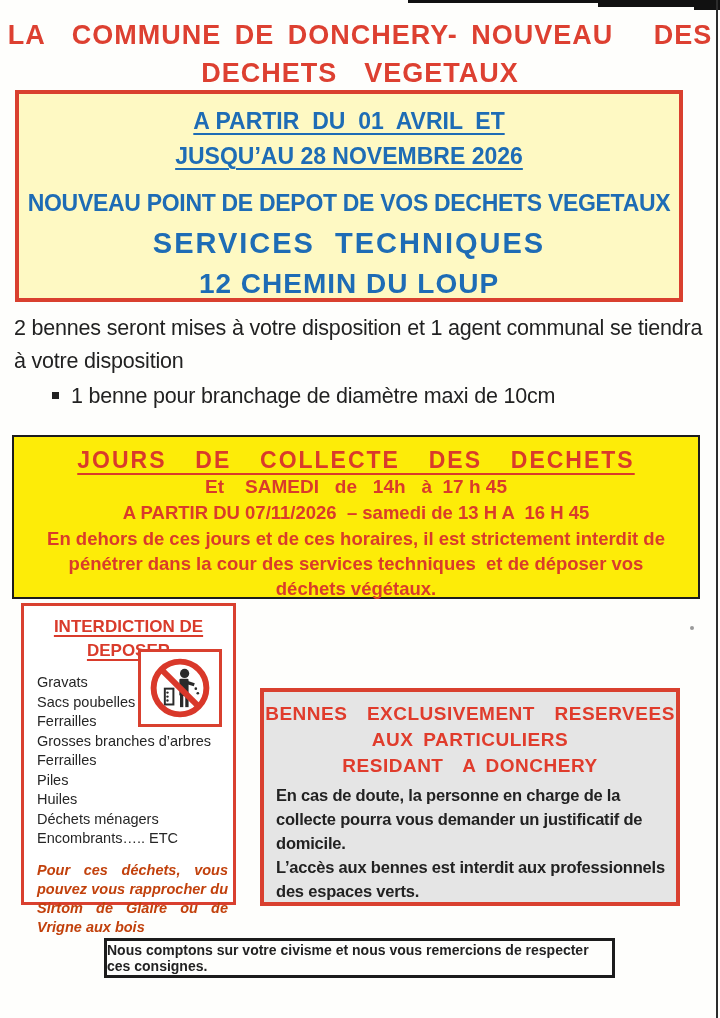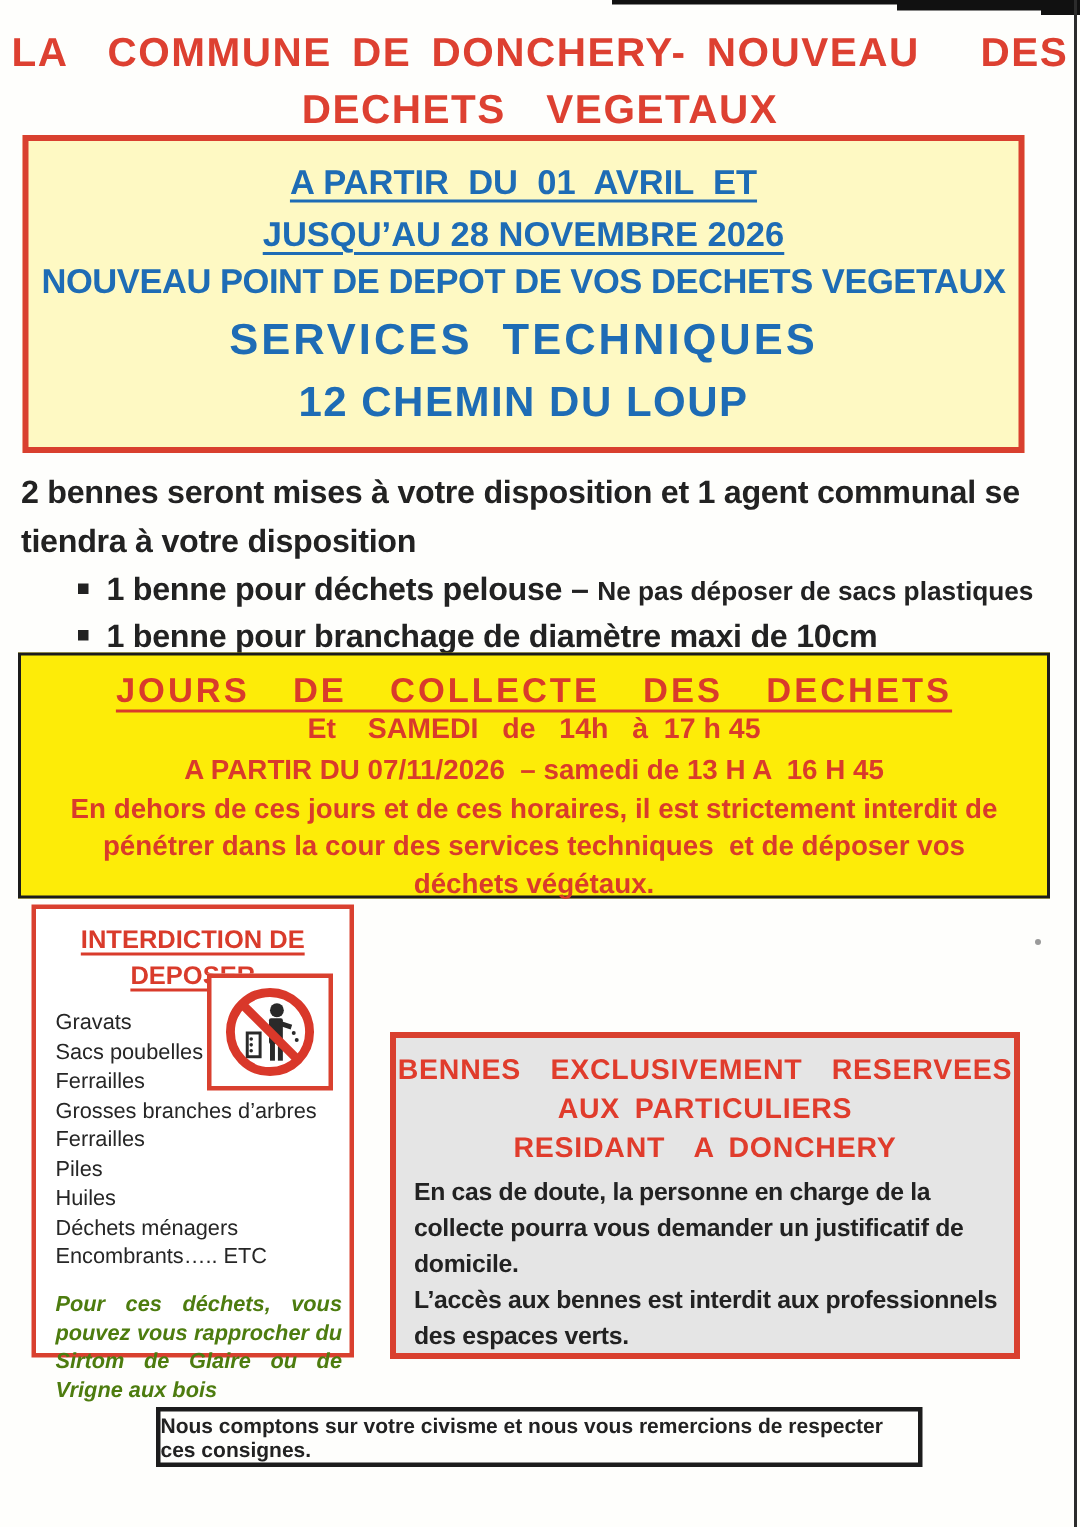--- a/index.html
+++ b/index.html
@@ -14,26 +14,26 @@
   .blue{color:#1e6cb5;}
 
   
   .title-line{left:0;width:720px;text-align:center;font-weight:bold;
     font-size:27px;letter-spacing:1px;word-spacing:5px;color:#dd4031;}
 
   
   .depot-box{left:15px;top:90px;width:660px;height:204px;border:4px solid #d9402f;background:#fef9c3;}
   .depot-date{font-size:23px;font-weight:bold;text-decoration:underline;
     text-decoration-thickness:2px;text-underline-offset:4px;line-height:35px;}
-  .depot-l3{font-size:23px;font-weight:bold;letter-spacing:-0.3px;}
+  .depot-l3{font-size:23px;font-weight:bold;margin-top:16px;letter-spacing:-0.3px;}
   .depot-l4{font-size:29px;font-weight:bold;margin-top:10px;letter-spacing:2px;}
   .depot-l5{font-size:28px;font-weight:bold;margin-top:8px;letter-spacing:1px;}
 
   
-  .intro{left:14px;top:312px;width:694px;font-weight:bold;color:#222;}
+  .intro{left:14px;top:312px;width:694px;font-weight:normal;color:#222;}
   .intro-p{font-size:21.5px;line-height:33px;letter-spacing:-0.2px;}
   .bullet-row{display:flex;align-items:baseline;margin-left:38px;margin-top:3px;}
   .bullet-sq{width:7px;height:7px;background:#222;margin-right:12px;flex:0 0 auto;position:relative;top:-4px;}
   .bullet-main{font-size:21.5px;letter-spacing:-0.2px;}
   .bullet-small{font-size:17.5px;}
   .bullet-row2{line-height:30px;}
 
   
   .yellow-box{left:12px;top:435px;width:684px;height:160px;background:#fdec08;
     border:2px solid #1c1c1c;text-align:center;color:#d93b2b;font-weight:bold;}
@@ -42,21 +42,21 @@
   .yb-line{font-size:19px;line-height:26px;}
   .yb-line3{font-size:18.5px;line-height:26px;}
   .yb-line4{font-size:18.5px;line-height:25px;padding:0 28px;}
 
   
   .left-box{left:21px;top:603px;width:209px;height:296px;border:3px solid #d9402f;background:#fff;}
   .lb-title{text-align:center;color:#d93b2b;font-weight:bold;font-size:17px;line-height:24px;
     margin-top:9px;text-decoration:underline;text-decoration-thickness:2px;text-underline-offset:3px;}
   .lb-list{list-style:none;margin:10px 0 0 0;padding:0 0 0 13px;font-size:14.5px;line-height:19.5px;color:#262626;}
   .lb-note{margin:12px 5px 0 13px;font-size:14.5px;line-height:19px;font-weight:bold;
-    font-style:italic;text-align:justify;color:#4d7c0f;}
+    font-style:italic;text-align:justify;color:#c2410c;}
 
   
   .sign{left:138px;top:649px;width:78px;height:72px;border:3px solid #d9402f;background:#fff;
     display:flex;align-items:center;justify-content:center;}
 
   
   .right-box{left:260px;top:688px;width:412px;height:210px;border:4px solid #d9402f;background:#e5e5e5;}
   .rb-title{text-align:center;color:#e03c2c;font-weight:bold;font-size:19px;line-height:26px;
     letter-spacing:0.5px;word-spacing:4px;margin-top:9px;}
   .rb-body{margin:4px 10px 0 12px;font-size:16.5px;line-height:24px;font-weight:bold;color:#222;letter-spacing:-0.2px;}
@@ -88,24 +88,20 @@
   <div class="abs depot-box center">
     <div class="depot-date blue pre" style="margin-top:10px;">A PARTIR  DU  01  AVRIL  ET</div>
     <div class="depot-date blue pre">JUSQU’AU 28 NOVEMBRE 2026</div>
     <div class="depot-l3 blue">NOUVEAU POINT DE DEPOT DE VOS DECHETS VEGETAUX</div>
     <div class="depot-l4 blue pre">SERVICES  TECHNIQUES</div>
     <div class="depot-l5 blue">12 CHEMIN DU LOUP</div>
   </div>
 
   <div class="abs intro">
     <div class="intro-p">2 bennes seront mises à votre disposition et 1 agent communal se tiendra à votre disposition</div>
-    <div class="bullet-row">
-      <span class="bullet-sq"></span>
-      <span><span class="bullet-main">1 benne pour déchets pelouse – </span><span class="bullet-small">Ne pas déposer de sacs plastiques</span></span>
-    </div>
     <div class="bullet-row bullet-row2">
       <span class="bullet-sq"></span>
       <span class="bullet-main">1 benne pour branchage de diamètre maxi de 10cm</span>
     </div>
   </div>
 
   <div class="abs yellow-box">
     <div><span class="yb-title pre">JOURS  DE  COLLECTE  DES  DECHETS</span></div>
     <div class="yb-line pre">Et    SAMEDI   de   14h   à  17 h 45</div>
     <div class="yb-line3 pre">A PARTIR DU 07/11/2026  – samedi de 13 H A  16 H 45</div>

